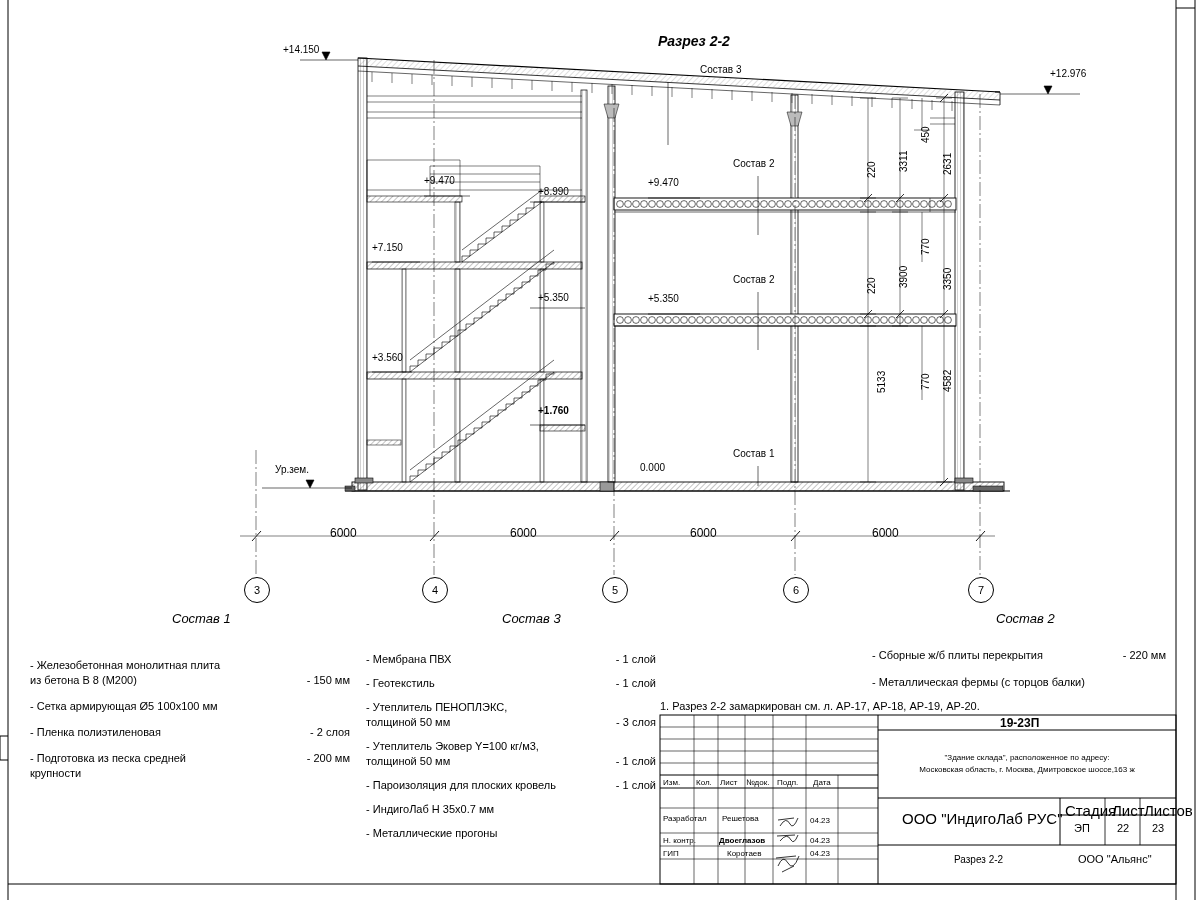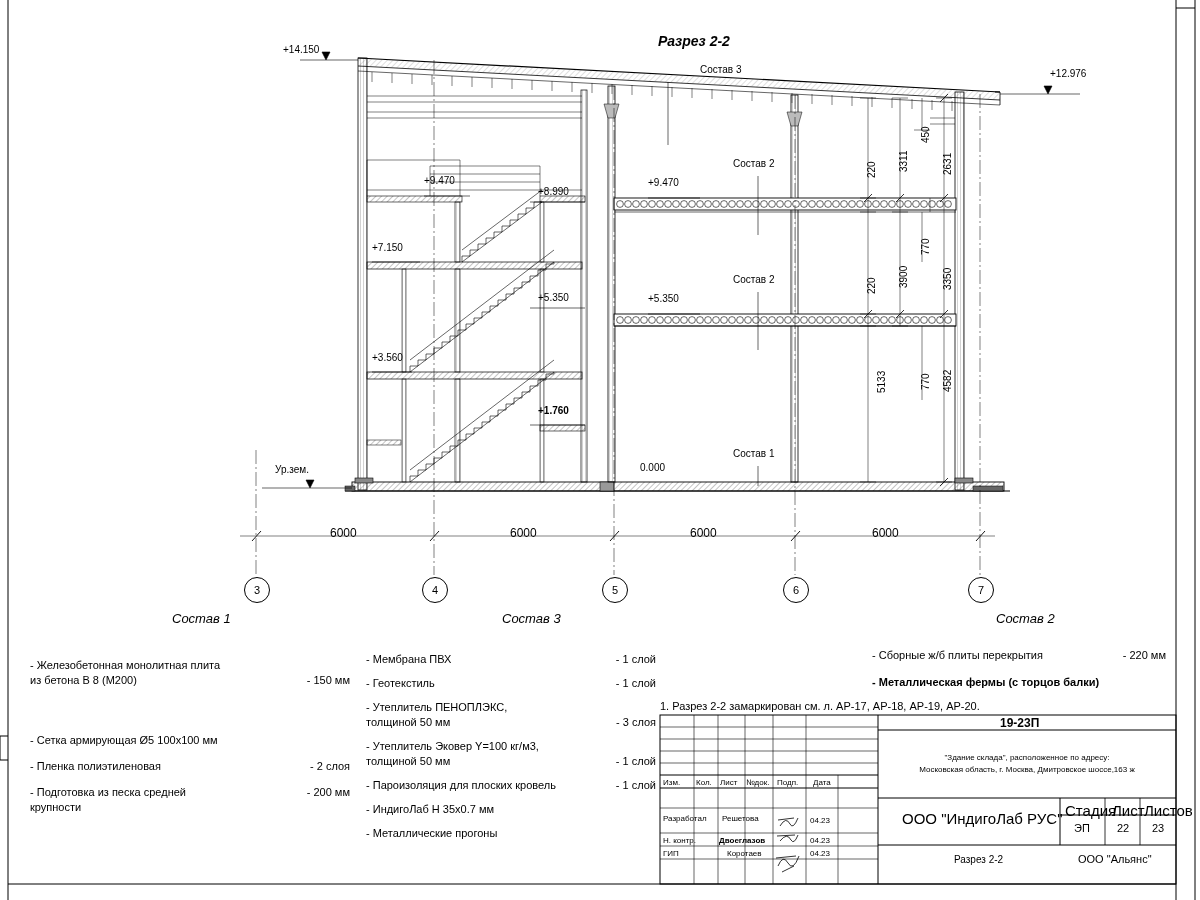--- a/index.html
+++ b/index.html
@@ -400,21 +400,21 @@
   <div class="bubble" style="left:968px;top:577px;">7</div>
 
   <div class="lbl legendTitle" style="left:172px;top:611px;">Состав 1</div>
   <div style="position:absolute;left:30px;top:658px;width:320px;">
     <div style="display:flex;justify-content:space-between;align-items:flex-start;margin-bottom:11px;">
       <div class="legItem" style="white-space:pre-line;">- Железобетонная  монолитная плита
   из бетона В 8 (М200)</div>
       <div class="legItem" style="padding-top:15px;">- 150 мм</div>
     </div>
     <div style="display:flex;justify-content:space-between;margin-bottom:11px;">
-      <div class="legItem" style="white-space:pre-line;margin-top:34px;">- Сетка армирующая Ø5 100х100 мм</div>
+      <div class="legItem" style="white-space:pre-line;">- Сетка армирующая Ø5 100х100 мм</div>
       <div class="legItem"></div>
     </div>
     <div style="display:flex;justify-content:space-between;margin-bottom:11px;">
       <div class="legItem" style="white-space:pre-line;">- Пленка полиэтиленовая</div>
       <div class="legItem">- 2 слоя</div>
     </div>
     <div style="display:flex;justify-content:space-between;align-items:flex-start;margin-bottom:11px;">
       <div class="legItem" style="white-space:pre-line;">- Подготовка из песка средней
   крупности</div>
       <div class="legItem">- 200 мм</div>
@@ -454,21 +454,21 @@
       <div class="legItem"></div>
     </div>
   </div>
 
   <div class="lbl legendTitle" style="left:996px;top:611px;">Состав 2</div>
   <div style="position:absolute;left:872px;top:648px;width:294px;">
     <div style="display:flex;justify-content:space-between;margin-bottom:12px;">
       <div class="legItem">- Сборные ж/б плиты перекрытия</div>
       <div class="legItem">- 220 мм</div>
     </div>
-    <div style="display:flex;justify-content:space-between;font-weight:bold;">
+    <div style="display:flex;justify-content:space-between;">
       <div class="legItem">- Металлическая фермы (с торцов балки)</div>
       <div class="legItem"></div>
     </div>
   </div>
 
   <div class="lbl t11" style="left:660px;top:700px;">1. Разрез 2-2 замаркирован см. л. АР-17, АР-18, АР-19, АР-20.</div>
 
   <svg width="1200" height="900" style="pointer-events:none;">
 
     <rect x="660" y="715" width="516" height="169" fill="none" stroke="#000" stroke-width="1"></rect>

